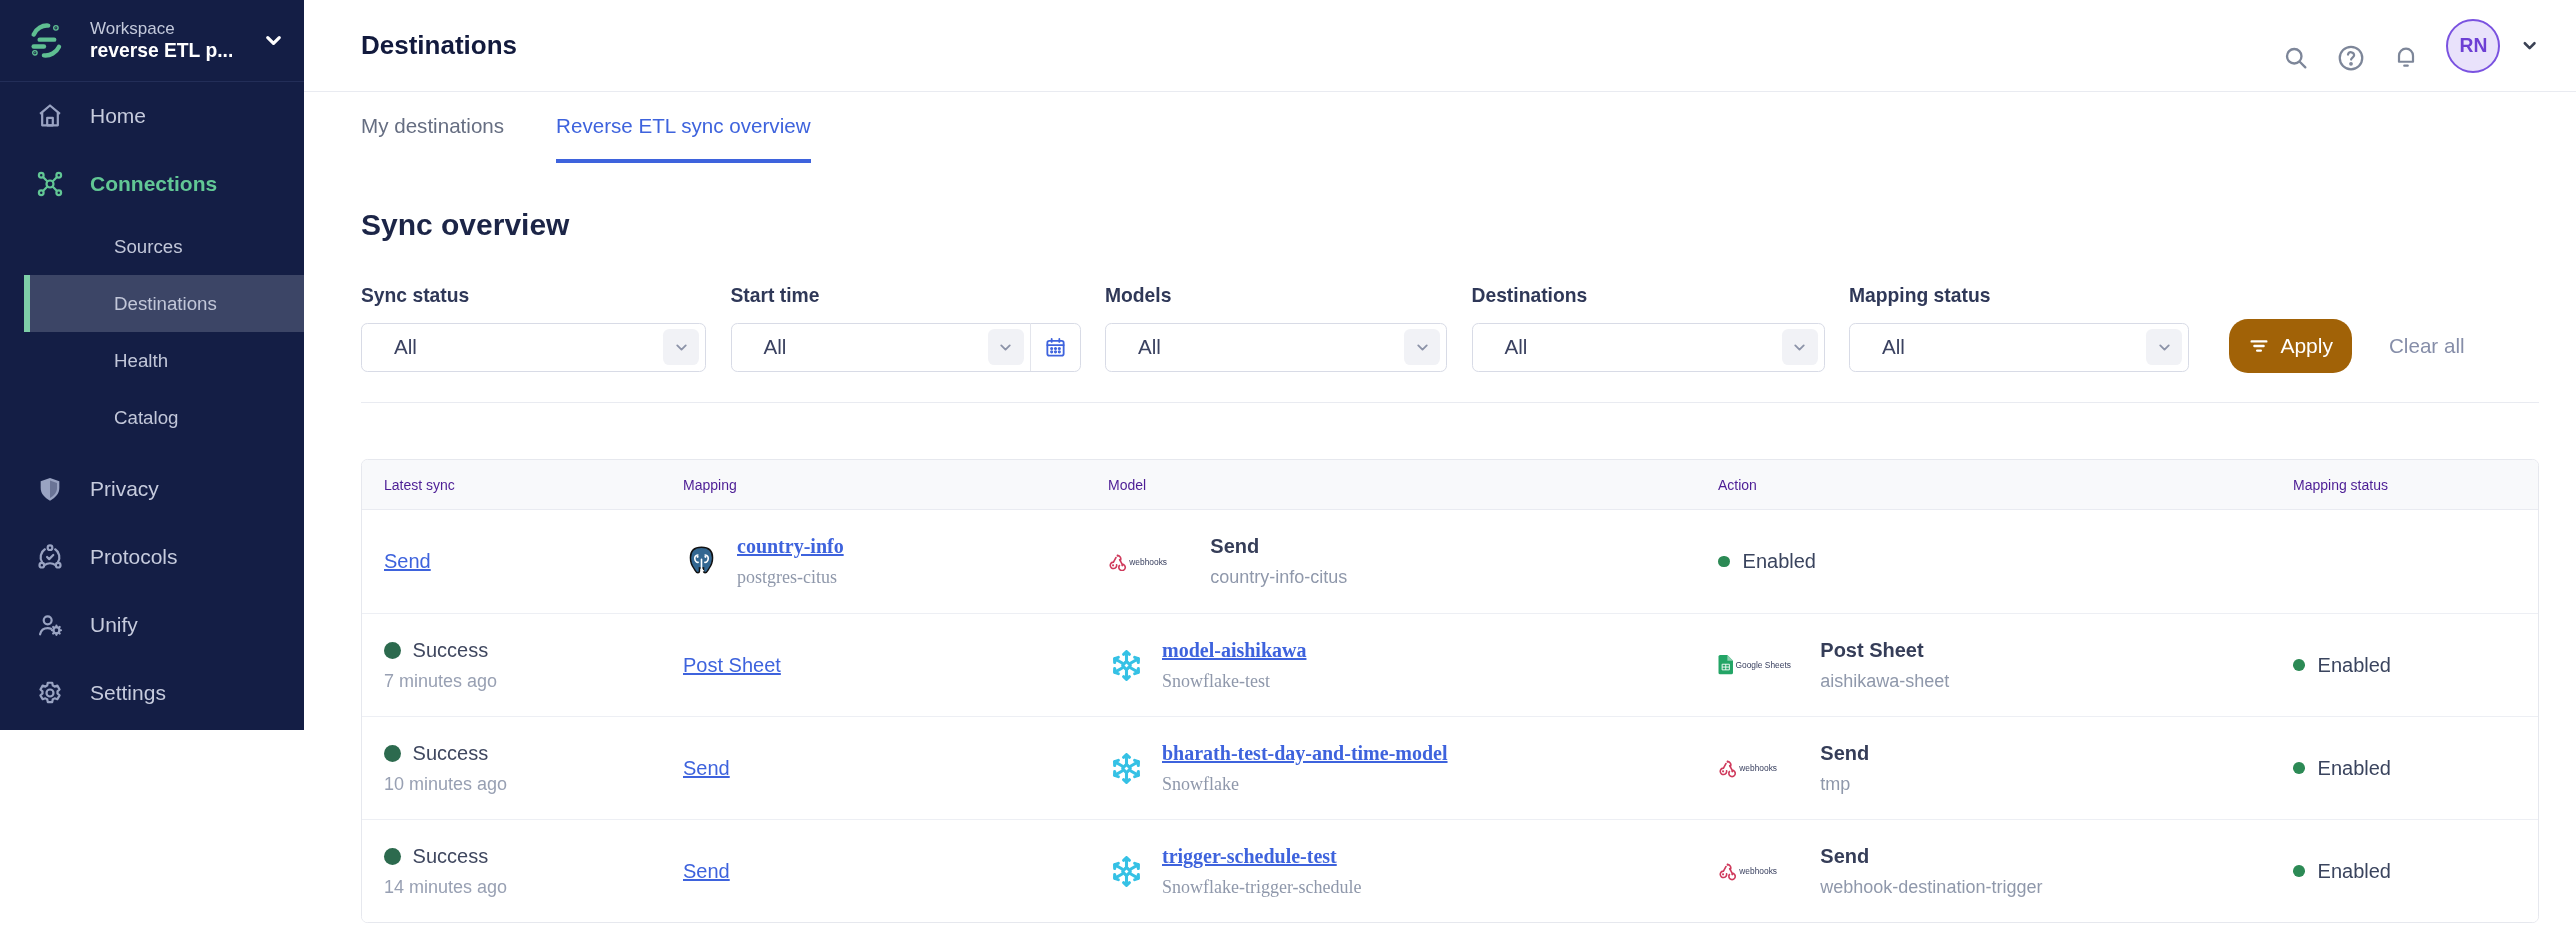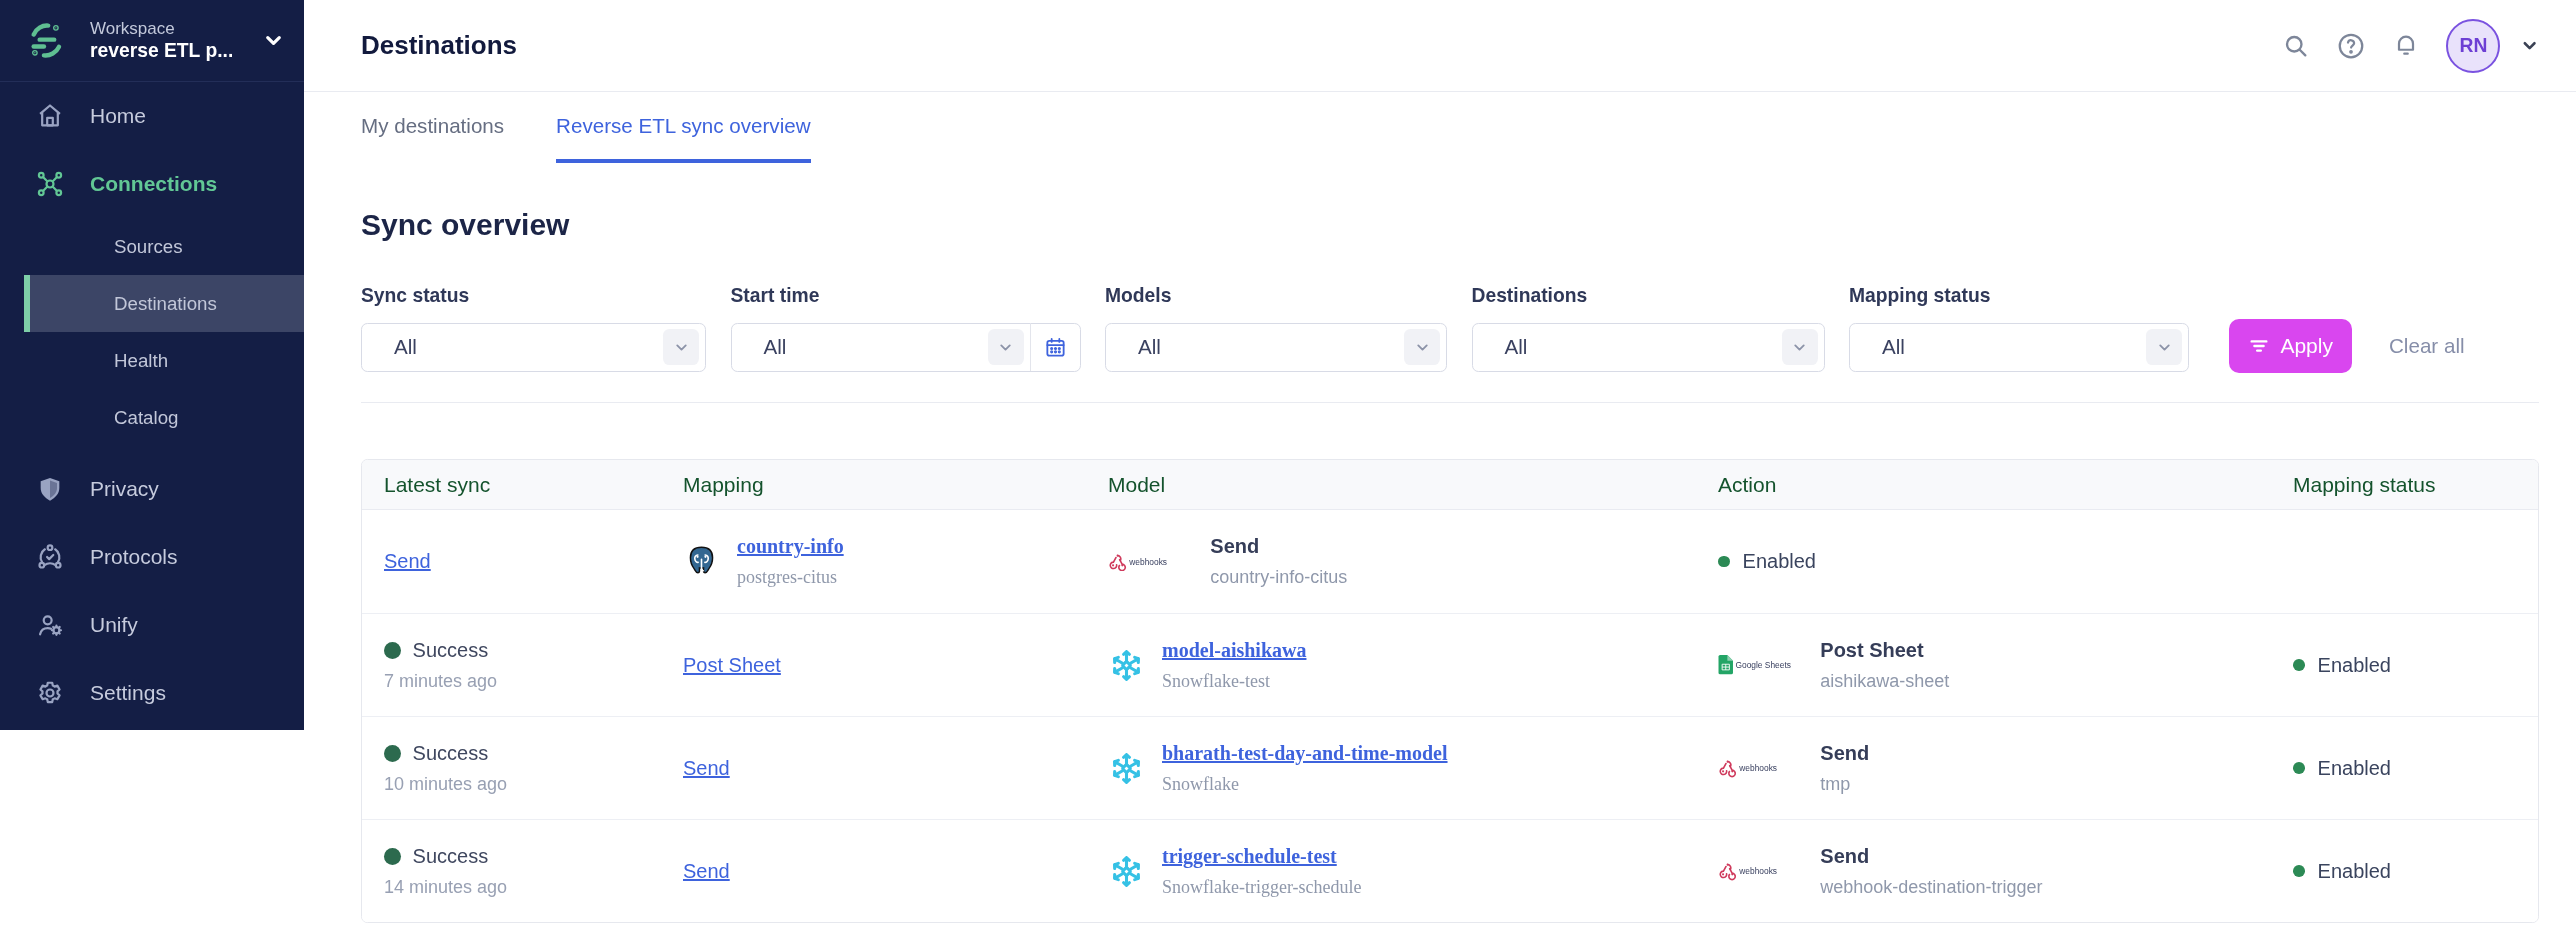--- a/index.html
+++ b/index.html
@@ -31,21 +31,21 @@
   .sub-item.active::before { content:""; position:absolute; left:0; width:6.4px; height:57px;
     background:#7ecfa8; }
   .nav-group { position:relative;margin-left:24px; }
   .gap-top { margin-top:9px; }
 
   
   .main { flex:1; display:flex; flex-direction:column; background:#ffffff; }
   .topbar { height:92px; display:flex; align-items:center; padding:0 37px 0 57px;
     border-bottom:0.6px solid #e9ebf1; }
   .page-title { font-size:26px; font-weight:bold; color:#121a3d; }
-  .topbar-right { margin-left:auto; display:flex; align-items:center; gap:25px; }
+  .topbar-right { margin-left:auto; display:flex; align-items:flex-end; gap:25px; }
   .tb-ic { width:30px; height:30px; color:#7d8699; cursor:pointer; display:flex;
     align-items:center; justify-content:center; }
   .avatar { width:54px; height:54px; border-radius:50%; background:#e9e2fb;
     border:2.6px solid #7a52e0; color:#6d3fd4; font-weight:bold; font-size:19.3px;
     display:flex; align-items:center; justify-content:center; }
   .av-chev { color:#3a4154; margin-left:-14px; }
 
   .tabs { height:76px; display:flex; align-items:flex-start; padding:22px 0 0 57px; gap:52px; }
   .tab { font-size:20.6px; color:#666e82; cursor:pointer; padding-bottom:24.5px; position:relative; }
   .tab.active { color:#3e63dd; }
@@ -60,34 +60,34 @@
   .f-field { margin-right:24.5px; }
   .f-label { font-size:19.3px; font-weight:bold; color:#2f3858; margin-bottom:15.5px; }
   .f-select { height:49px; background:#ffffff; border:0.6px solid #d8dbe6; border-radius:6.4px;
     display:flex; align-items:center; padding-left:32px; cursor:pointer; }
   .f-value { font-size:20.6px; color:#3a4160; flex:1; }
   .f-chev { width:36px; height:36px; background:#f1f2f6; border-radius:6.4px; margin-right:5.8px;
     display:flex; align-items:center; justify-content:center; color:#8c93a8; flex-shrink:0; }
   .w1 { width:345px; } .w2 { width:350px; } .w3 { width:342px; } .w4 { width:353px; } .w5 { width:340px; }
   .cal-addon { width:50px; height:48px; border-left:0.6px solid #e3e5ec; display:flex;
     align-items:center; justify-content:center; color:#3e63dd; cursor:pointer; flex-shrink:0; }
-  .apply-btn { height:54px; width:123px; background:#d946ef; border:none; border-radius:10px;
+  .apply-btn { height:54px; width:123px; background:#a16207; border:none; border-radius:19px;
     color:#ffffff; font-size:21px; display:flex; align-items:center; justify-content:center;
     gap:10.3px; margin-left:40px; margin-bottom:-1.3px; cursor:default; }
   .clear-all { font-size:20.6px; color:#868ea9; margin-left:37px; margin-bottom:14px; cursor:pointer; }
 
   .divider { height:0.6px; background:#e9ebf1; margin-top:30px; }
 
   
   .table-card { margin-top:57px; border:0.6px solid #e6e8ee; border-radius:6.4px; overflow:hidden;
     background:#ffffff; }
   .t-header, .t-row { display:grid; grid-template-columns:299px 425px 610px 575px auto;
     padding-left:22px; align-items:center; }
   .t-header { height:50px; background:#f8f9fb; border-bottom:0.6px solid #e9ebf1; }
-  .th { font-size:21px; color:#14532d; }
+  .th { font-size:14px; color:#4c1d95; }
   .t-row { height:103px; background:#ffffff; }
   .t-row + .t-row { border-top:0.6px solid #edeff4; }
 
   .status-line { display:flex; align-items:center; gap:11.6px; }
   .st-txt { font-size:20px; color:#3f475f; }
   .st-time { font-size:18px; color:#98a0b3; margin-top:9px; }
   .diamond { width:14px; height:14px; background:#ac3b47; transform:rotate(45deg);
     border-radius:1.9px; flex-shrink:0; }
   .circle-ok { width:17px; height:17px; border-radius:50%; background:#2c6a4e; flex-shrink:0; }
 

